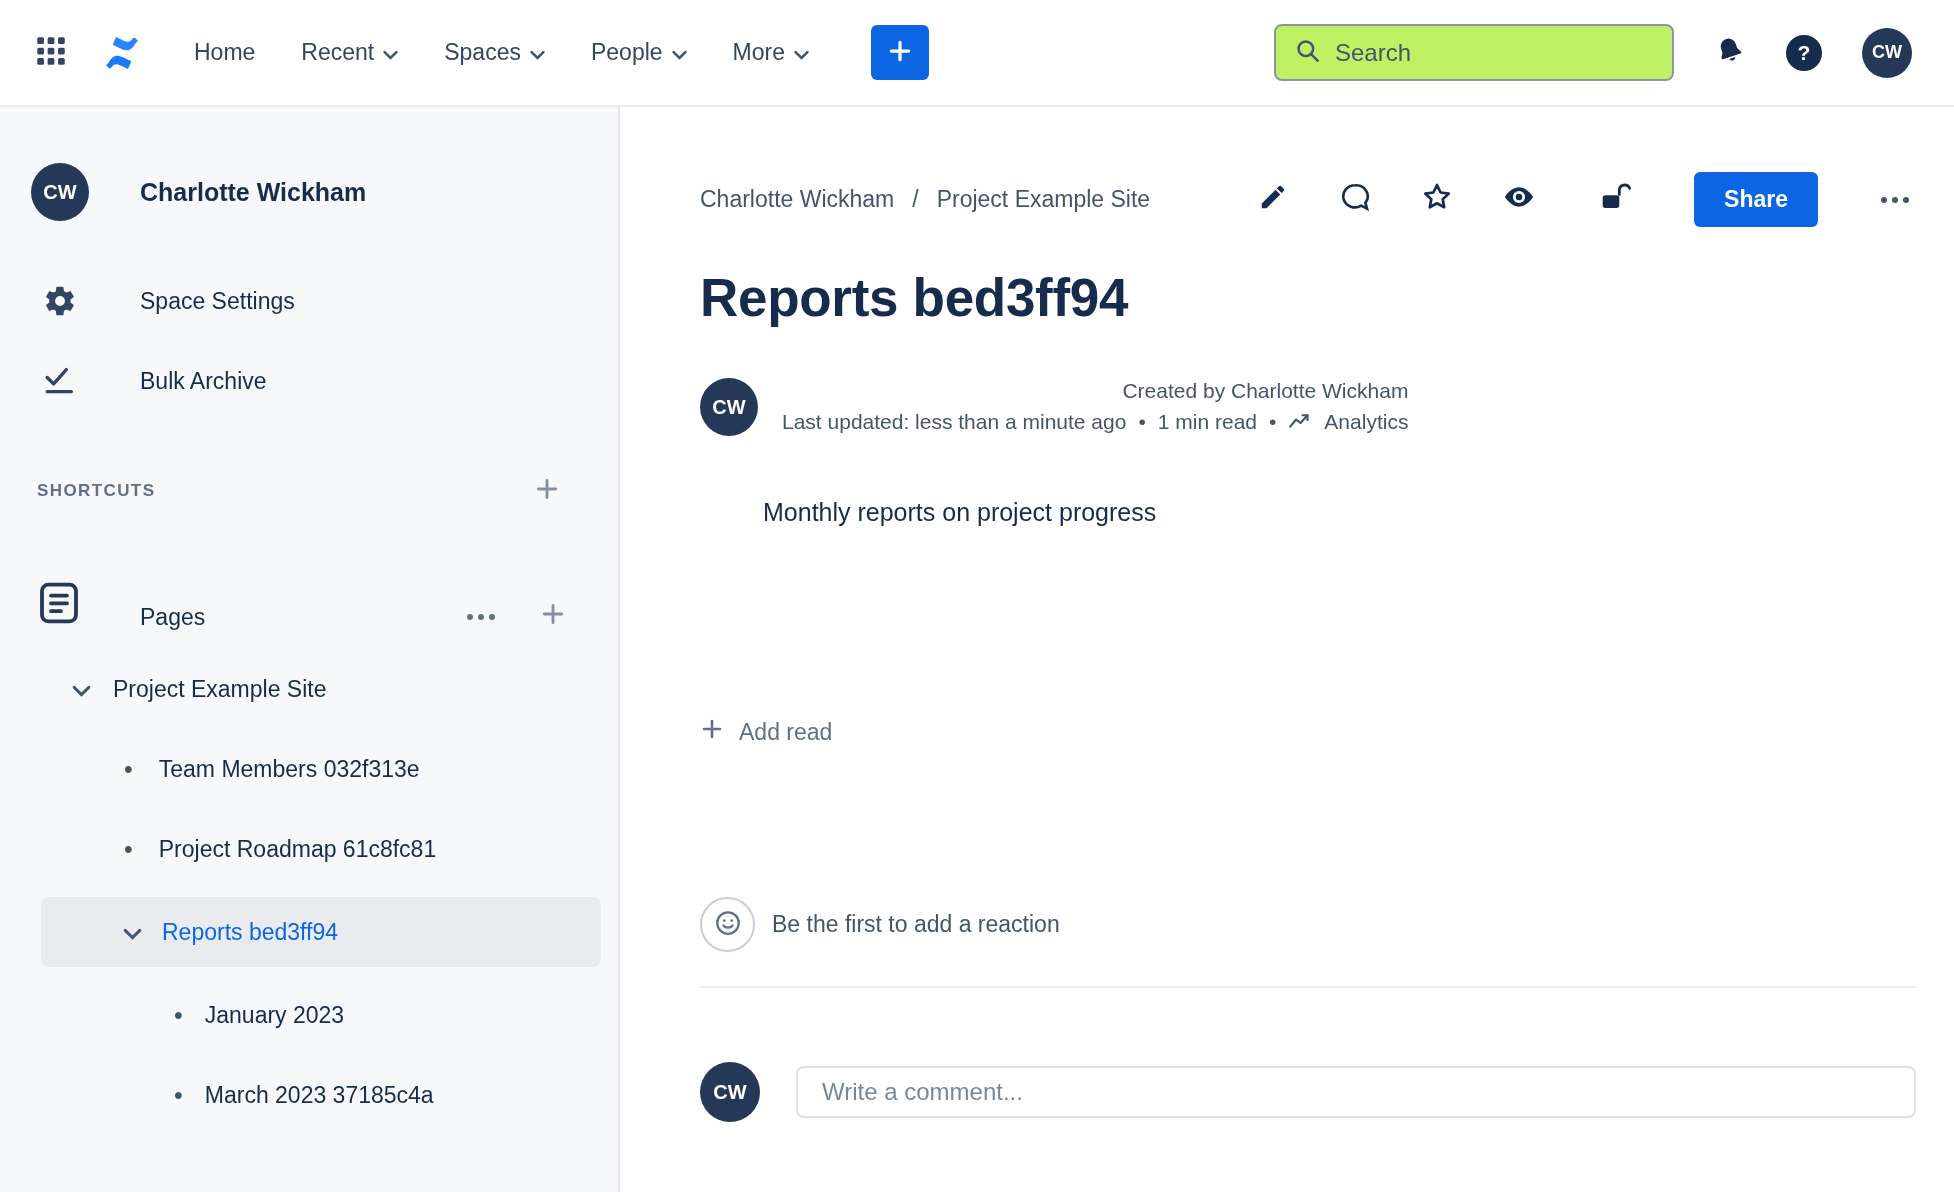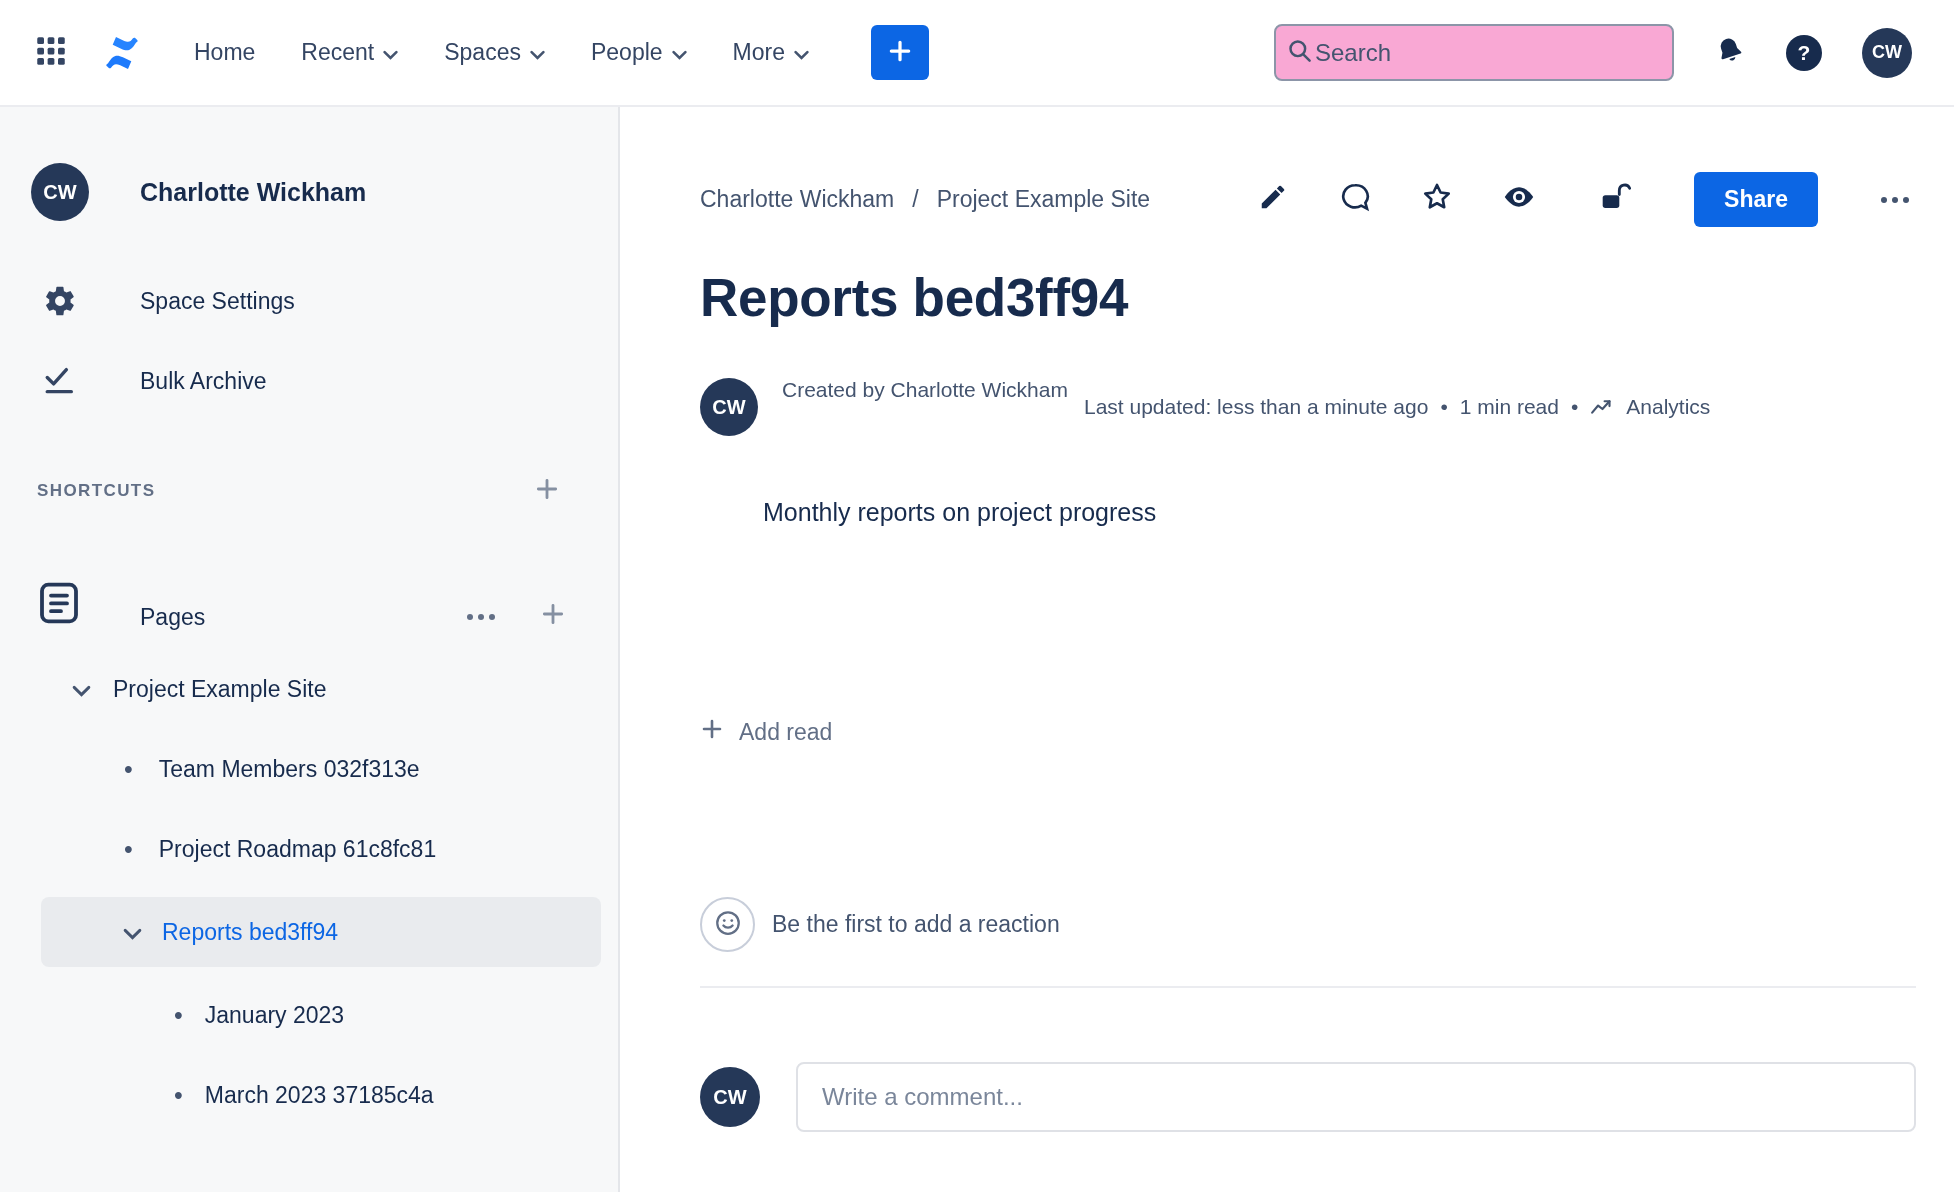--- a/index.html
+++ b/index.html
@@ -19,21 +19,21 @@
   .logo { margin-right:48px; display:flex; align-items:center; }
   .nav-menu { display:flex; align-items:center; gap:46px; margin-right:62px; }
   .nav-item { display:flex; align-items:center; gap:9px; font-size:23px; font-weight:500; color:#344563; }
   .create-btn {
     width:58px; height:55px; background:#0C66E4; border-radius:6px;
     display:flex; align-items:center; justify-content:center; flex-shrink:0;
   }
   .nav-right { margin-left:auto; display:flex; align-items:center; gap:40px; }
   .search-box {
     width:400px; height:57px; border:2px solid #8C95A8; border-radius:8px;
-    display:flex; align-items:center; gap:2px; padding:0 10px; background:#f9a8d4;
+    display:flex; align-items:center; gap:14px; padding:0 18px; background:#bef264;
   }
   .search-box input {
     border:none; outline:none; width:100%; font-size:24px; color:#172B4D; background:transparent;
     font-family:inherit;
   }
   .search-box input::placeholder { color:#44546F; }
   .help-circle {
     width:36px; height:36px; border-radius:50%; background:#172B4D; color:#fff;
     display:flex; align-items:center; justify-content:center; font-size:21px; font-weight:700;
   }
@@ -89,36 +89,36 @@
   .page-actions { margin-left:auto; display:flex; align-items:center; gap:40px; }
   .pa-icon { width:42px; height:42px; display:flex; align-items:center; justify-content:center; }
   .pa-lock { margin-left:14px; }
   .share-btn {
     margin-left:18px; height:55px; padding:0 30px; background:#0C66E4; color:#fff;
     font-size:23px; font-weight:600; border-radius:6px;
   }
   .more-dots { margin-left:16px; }
   .title { margin-top:40px; font-size:53px; font-weight:700; color:#172B4D; letter-spacing:-0.3px; }
   .byline { margin-top:50px; display:flex; gap:24px; }
-  .byline-text { display:flex; justify-content:center; gap:16px;text-align:right; }
+  .byline-text { display:flex; flex-direction:column; justify-content:center; gap:5px;text-align:right; }
   .byline-line1 { font-size:21px; color:#44546F; }
   .byline-meta { display:flex; align-items:center; gap:12px; font-size:21px; color:#44546F; }
   .byline-meta .analytics { display:flex; align-items:center; gap:10px; cursor:pointer; }
   .body-text { margin-top:62px; margin-left:63px; font-size:25px; color:#172B4D; }
   .add-label { margin-top:190px; display:flex; align-items:center; gap:15px; font-size:23px; color:#626F86; }
   .reaction-row { margin-top:150px; display:flex; align-items:center; gap:17px; }
   .reaction-btn {
     width:55px; height:55px; border-radius:50%; border:2px solid #C8CEDA; background:#fff;
     display:flex; align-items:center; justify-content:center;
   }
   .reaction-text { font-size:23px; color:#44546F; }
   .divider { margin-top:34px; border:none; border-top:2px solid #EBECF0; }
   .comment-row { margin-top:74px; display:flex; align-items:center; gap:36px; }
   .comment-input {
-    flex:1; height:70px; border:2px solid #DFE1E6; border-radius:8px; background:#fff;
+    flex:1; height:52px; border:2px solid #DFE1E6; border-radius:8px; background:#fff;
     font-size:24px; color:#172B4D; padding:16px 24px; outline:none; font-family:inherit;
   }
   .comment-input::placeholder { color:#7A869A; }
 </style>
 </head>
 <body>
 
 <header class="topnav">
   <button class="appswitcher">
     <span>

